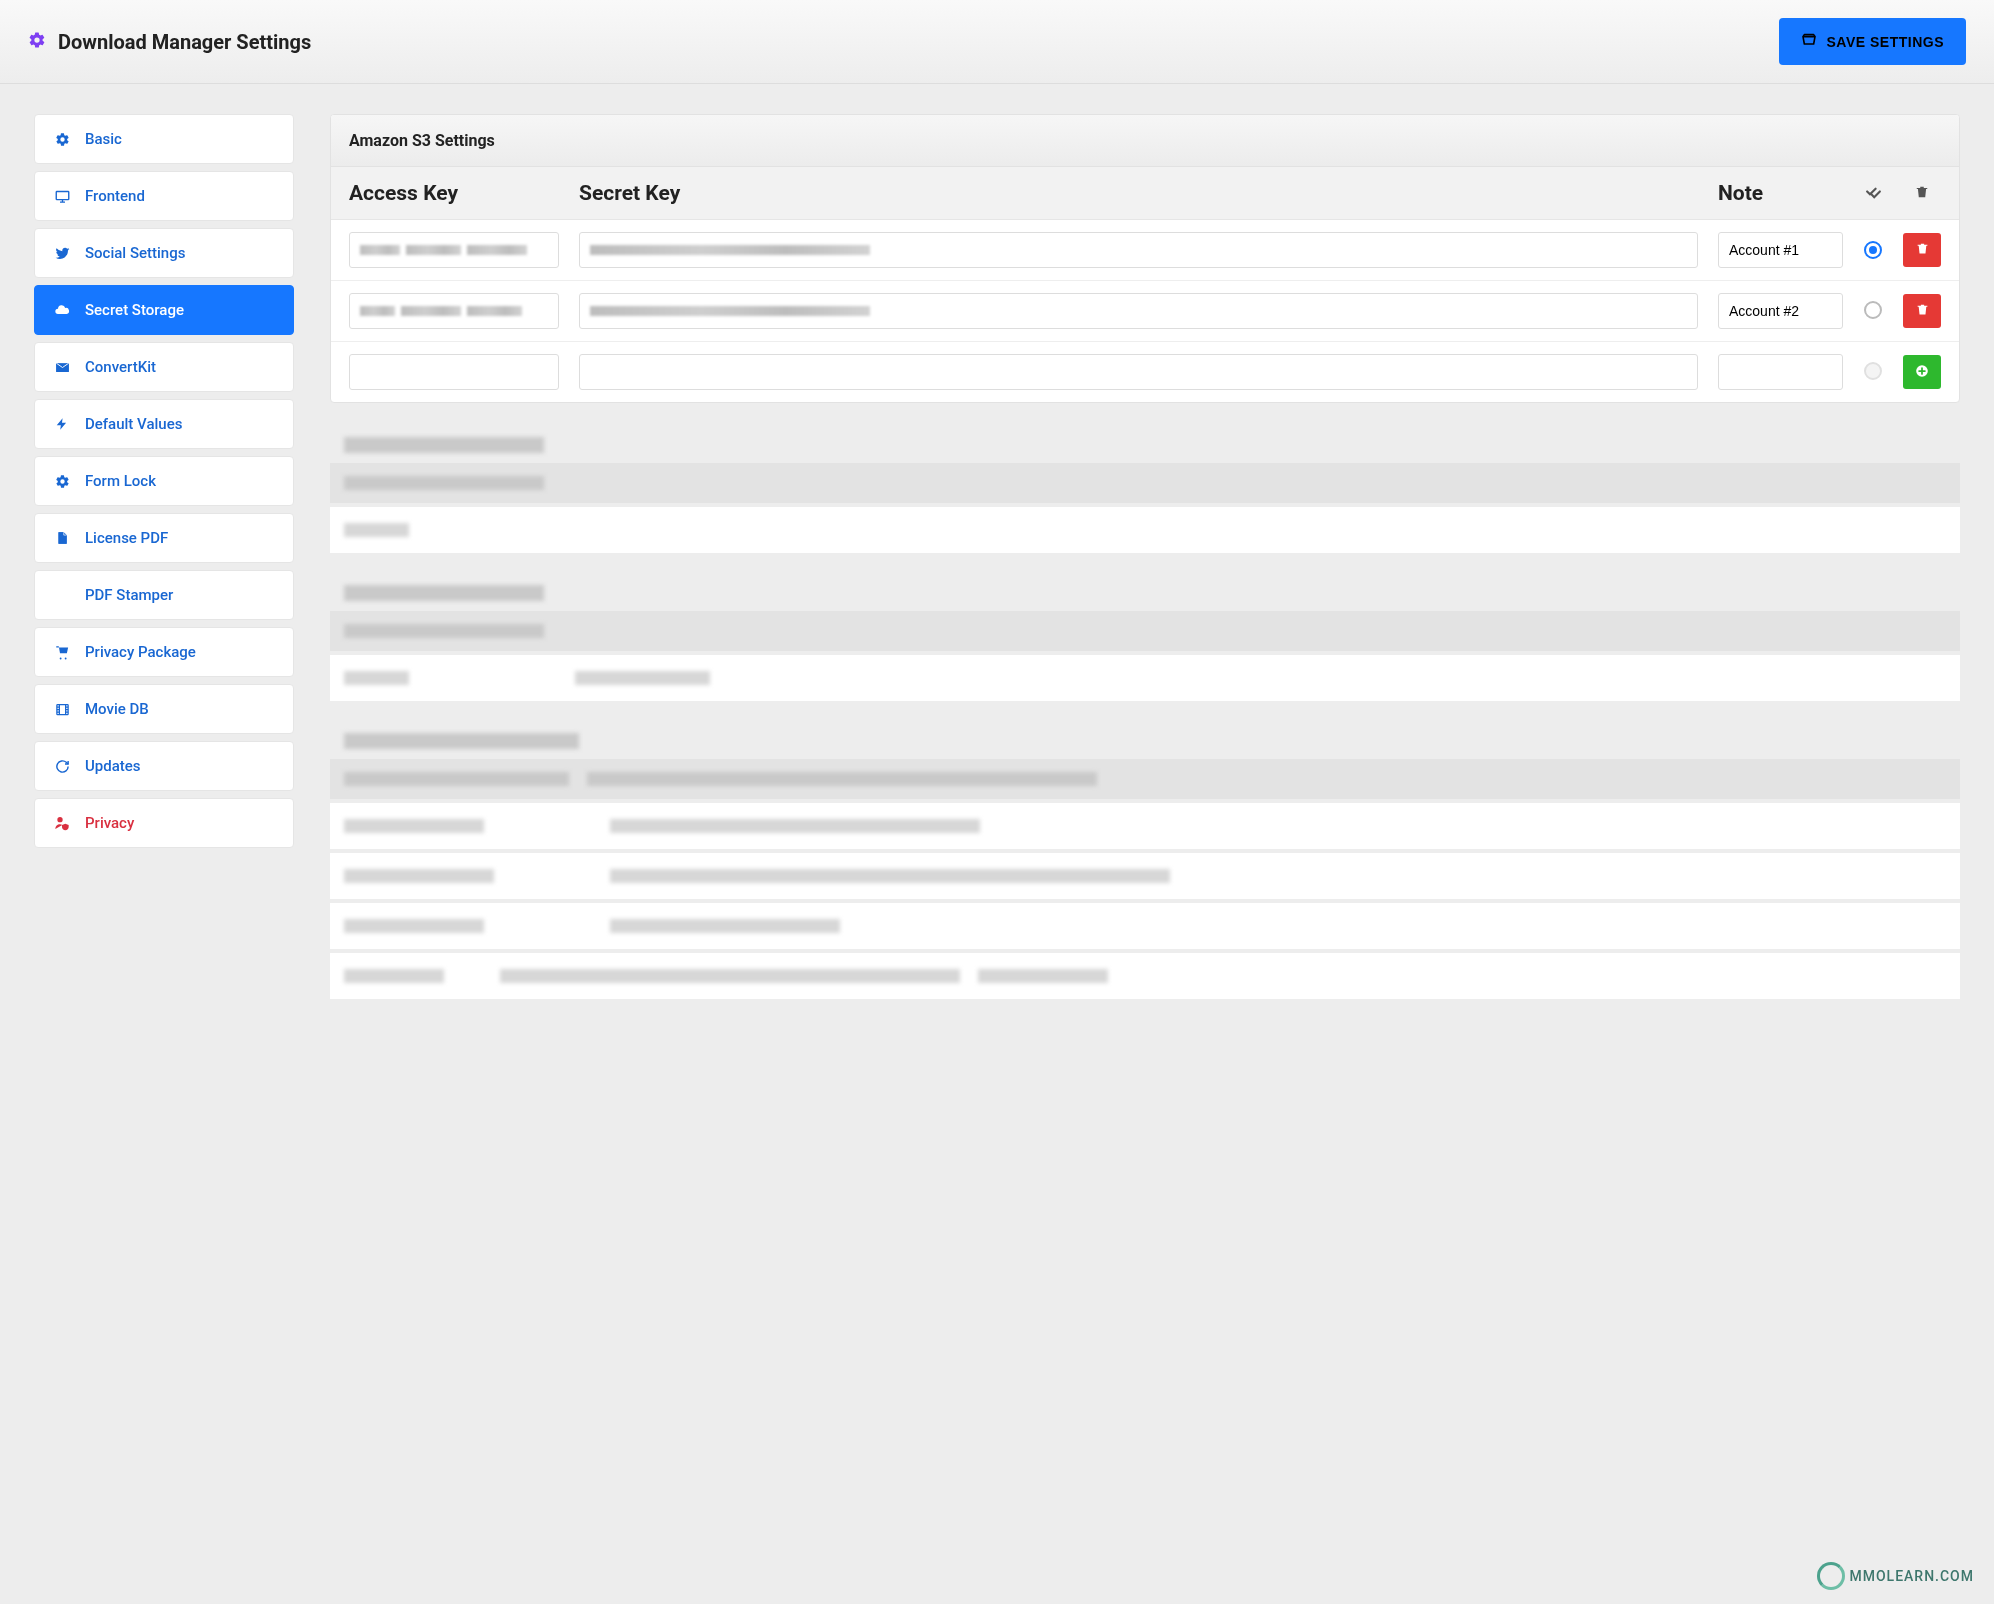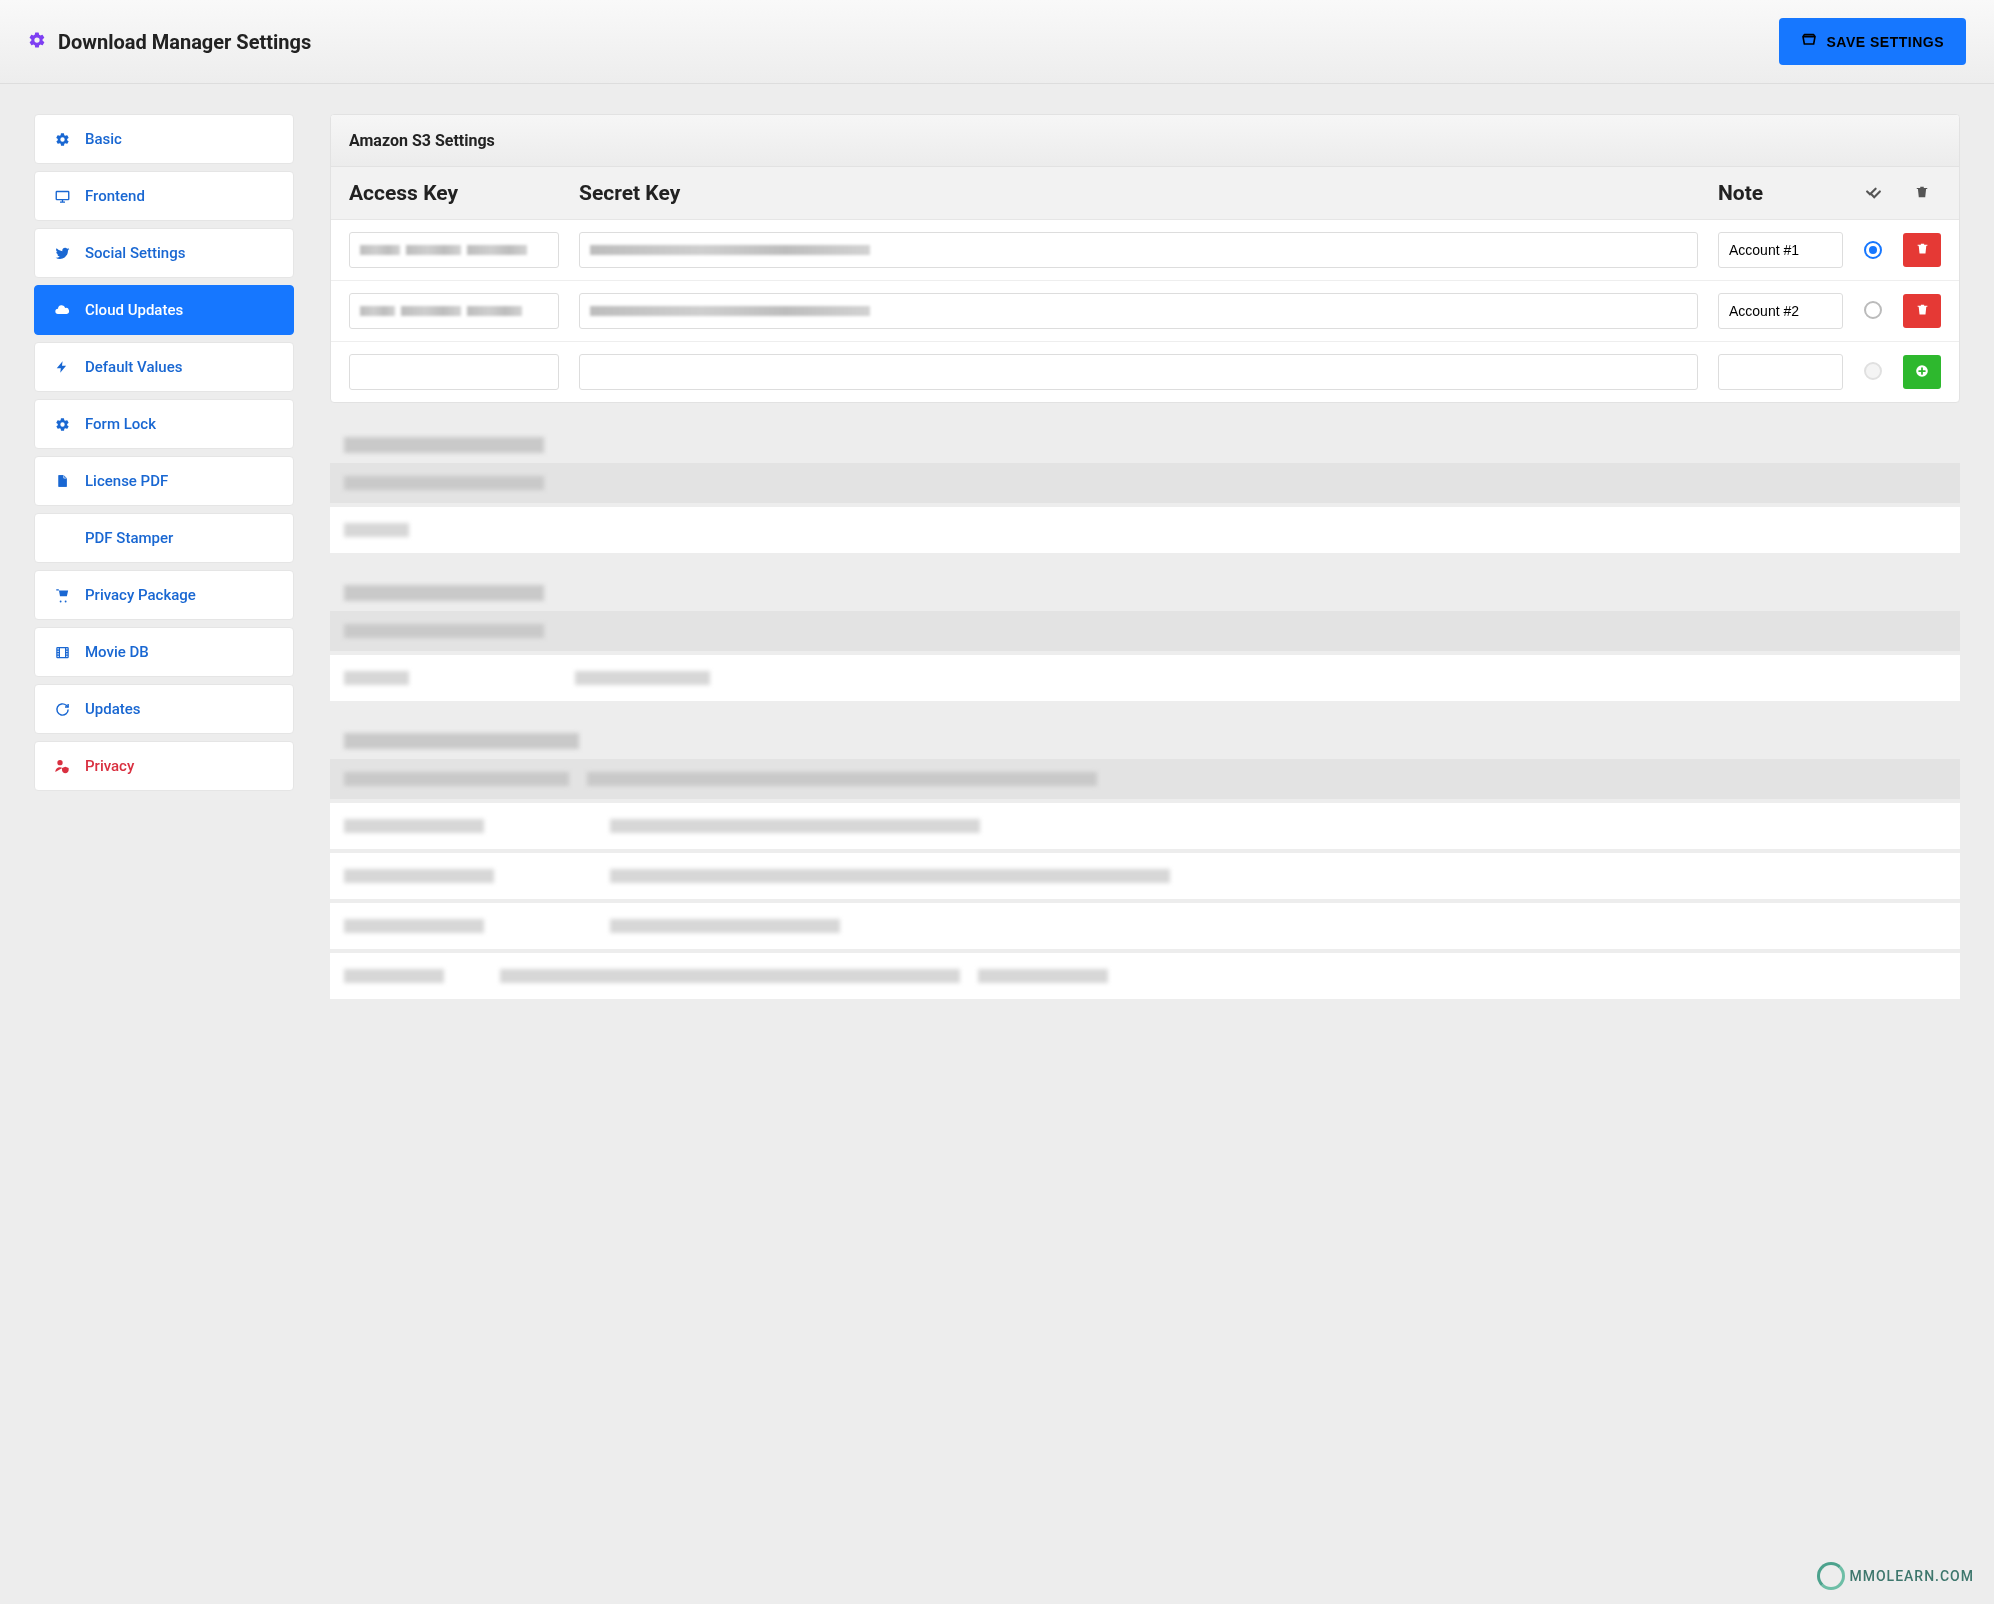--- a/index.html
+++ b/index.html
@@ -305,24 +305,34 @@
       </span>
       <span>Social Settings</span>
     </div>
 
     <div class="sidebar-item active">
       <span class="sidebar-icon">
         <svg width="16" height="16" viewBox="0 0 24 24" fill="currentColor">
             <path d="M19 18H6a4 4 0 0 1 0-8 5.5 5.5 0 0 1 10.8-1.1A4.5 4.5 0 0 1 19 18Z"></path>
           </svg>
       </span>
-      <span>Cloud Updates</span>
-    </div>
-
-
+      <span>Secret Storage</span>
+    </div>
+
+
+    <div class="sidebar-item">
+      <span class="sidebar-icon">
+        <svg width="15" height="15" viewBox="0 0 24 24" fill="currentColor">
+            <path d="M2 5h20v14H2z M2 5l10 7L22 5" stroke="#fff" stroke-width="0"></path>
+            <path d="M2 5h20v14H2z" fill="currentColor"></path>
+            <path d="M2 5l10 7L22 5" fill="none" stroke="#fff" stroke-width="1.5"></path>
+          </svg>
+      </span>
+      <span>ConvertKit</span>
+    </div>
 
     <div class="sidebar-item">
       <span class="sidebar-icon">
         <svg width="14" height="14" viewBox="0 0 24 24" fill="currentColor">
             <path d="M13 2 3 14h7l-1 8 10-12h-7z"></path>
           </svg>
       </span>
       <span>Default Values</span>
     </div>
 

